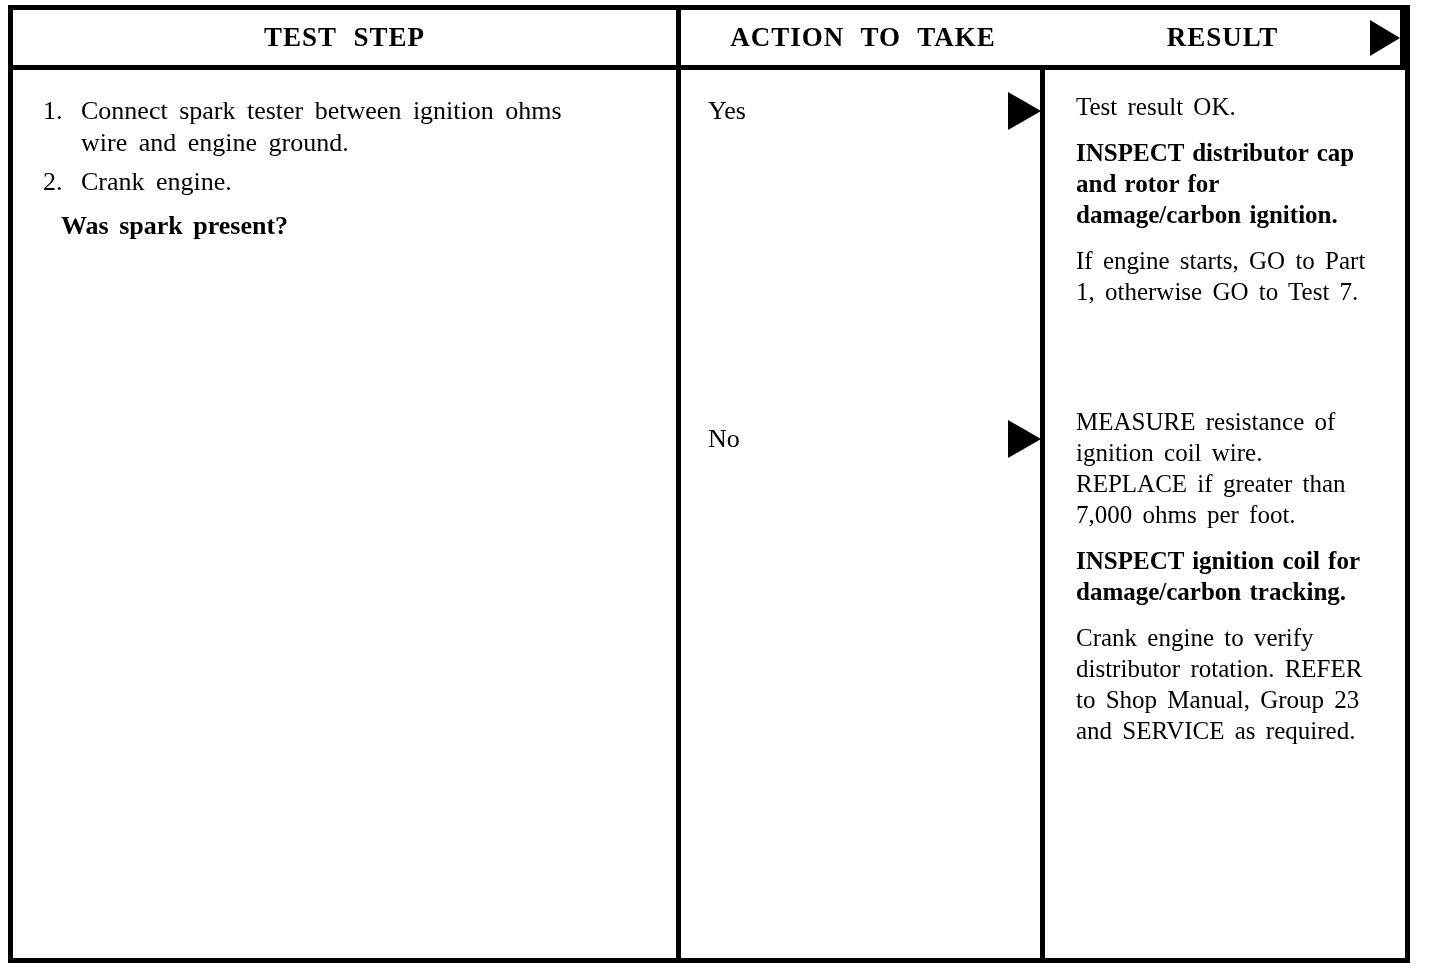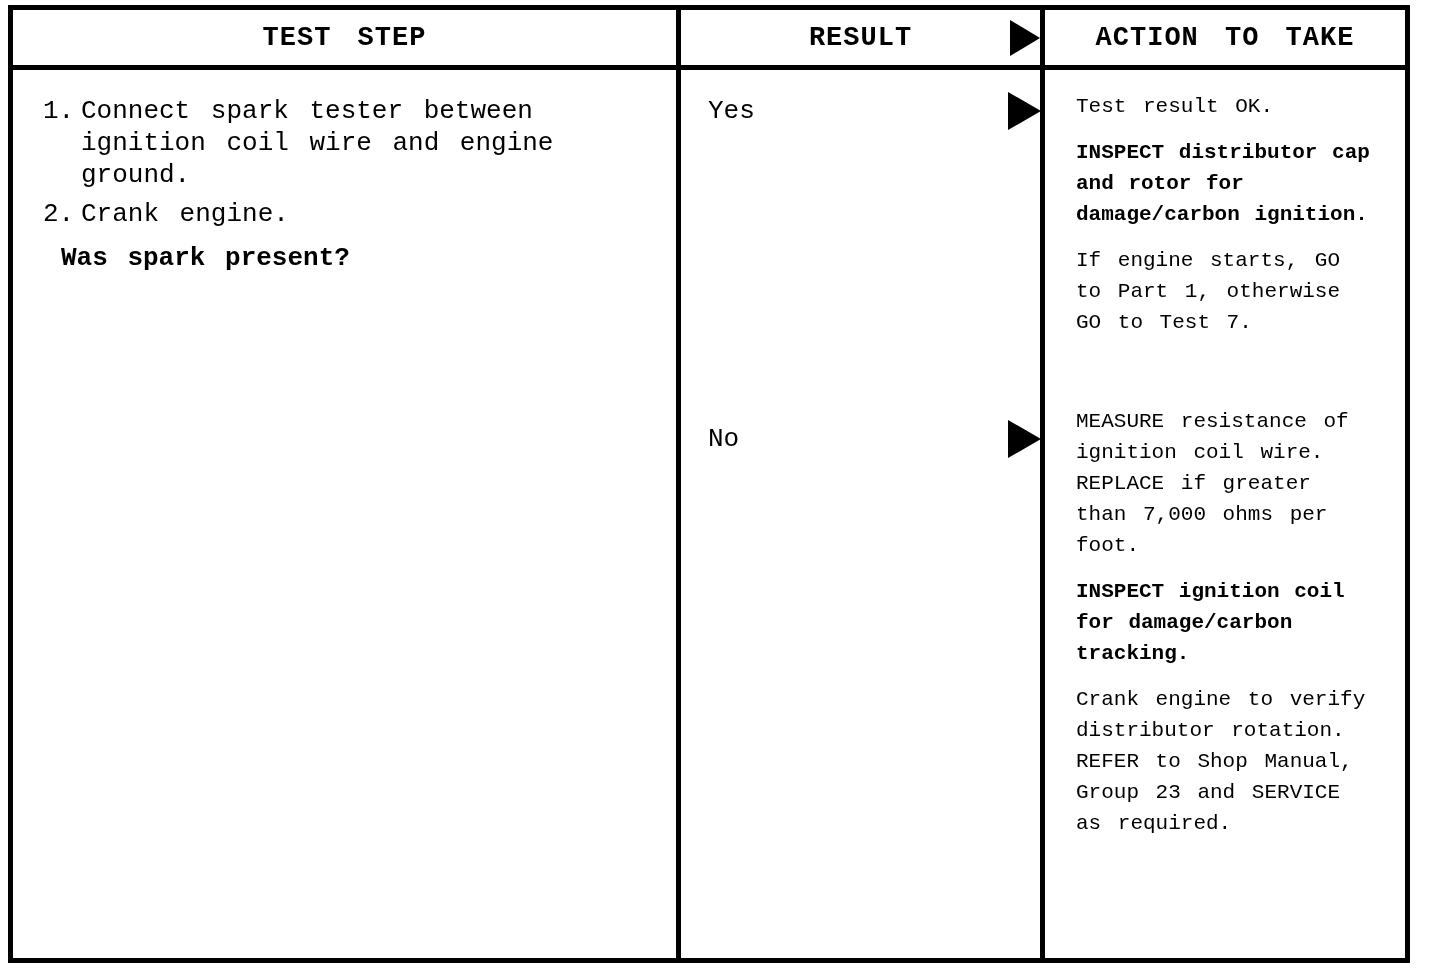--- a/index.html
+++ b/index.html
@@ -6,21 +6,21 @@
     margin: 0;
     padding: 0;
     background: #ffffff;
   }
   .page {
     position: relative;
     width: 1440px;
     height: 972px;
     background: #ffffff;
     color: #000000;
-    font-family: Liberation Mono, monospace;
+    font-family: Liberation Serif, serif;
     overflow: hidden;
   }
   .diag-table {
     position: absolute;
     left: 8px;
     top: 5px;
     width: 1402px;
     height: 958px;
     border: 5px solid #000;
     box-sizing: border-box;
@@ -93,53 +93,53 @@
     transform: translateY(-50%);
     border-top-width: 18px;
     border-bottom-width: 18px;
     border-left-width: 30px;
   }
   
   .action-group {
     position: absolute;
     left: 31px;
     width: 298px;
-    font-size: 21px;
+    font-size: 25px;
     line-height: 31px;
     word-spacing: 4px;
   }
   .action-group-yes { top: 21px; }
   .action-group-no  { top: 336px; }
   .action-group p {
     margin: 0 0 15px 0;
   }
   .emph { font-weight: 700; word-spacing: 2px; }
   .go-last { margin-top: 46px !important; }
 </style>
 </head>
 <body>
 
 <div class="page">
   <div class="diag-table">
 
     <div class="cell col1 header-cell">
       <span>TEST STEP</span>
     </div>
+    <div class="cell header-cell">
+      <span>ACTION TO TAKE</span>
+    </div>
     <div class="cell col2 header-cell">
       <span>RESULT</span>
       <span class="arrow header-arrow"></span>
-    </div>
-    <div class="cell header-cell">
-      <span>ACTION TO TAKE</span>
     </div>
 
     <div class="cell col1 test-step-cell">
       <div class="step">
         <span class="step-num">1.</span>
-        <span class="step-text">Connect spark tester between ignition coil wire and engine ground.</span>
+        <span class="step-text">Connect spark tester between ignition ohms wire and engine ground.</span>
       </div>
       <div class="step">
         <span class="step-num">2.</span>
         <span class="step-text">Crank engine.</span>
       </div>
       <div class="question">Was spark present?</div>
     </div>
 
     <div class="cell col2">
       <div class="result-row result-no">

